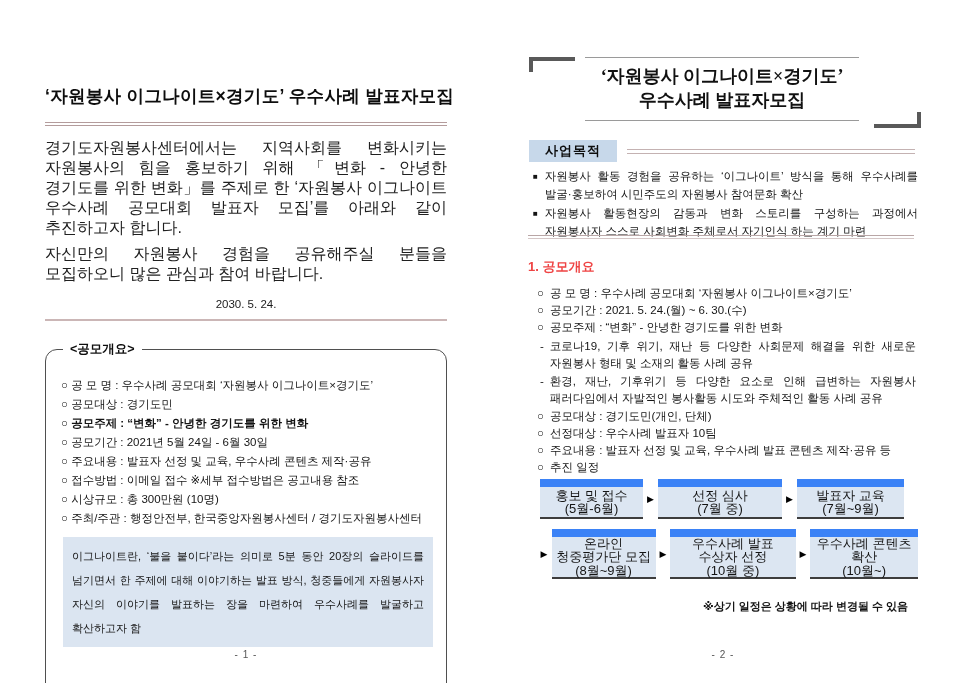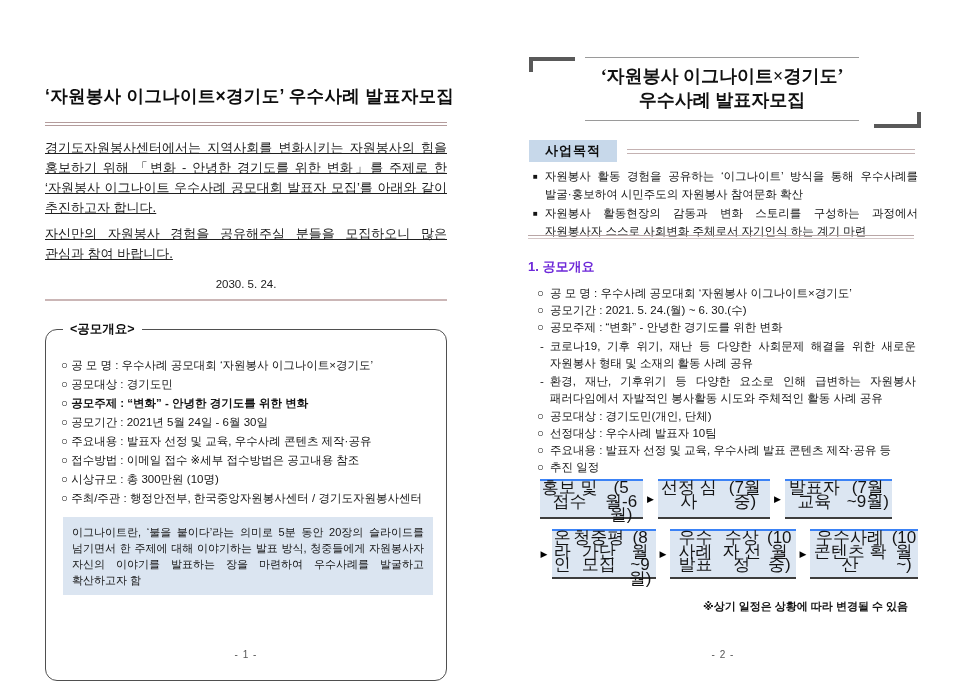--- a/index.html
+++ b/index.html
@@ -8,35 +8,35 @@
     font-family:"Liberation Sans","DejaVu Sans",sans-serif; color:#1b1b1b;
     overflow:hidden;
   }
 
   
   .page1 { position:absolute; left:45px; top:84px; width:402px; }
   .p1-title { font-size:17.5px; font-weight:bold; text-align:center;
               white-space:nowrap; letter-spacing:0.3px; color:#0d0d0d; }
   .dbl-rule { margin-top:14px; height:2px;
               border-top:1px solid #b49c9c; border-bottom:1px solid #b49c9c; }
-  .p1-intro { margin:12px 0 0; font-size:13px; line-height:20px;
-              text-align:justify; word-break:keep-all; color:#202020;text-decoration:underline; }
+  .p1-intro { margin:12px 0 0; font-size:16px; line-height:20px;
+              text-align:justify; word-break:keep-all; color:#202020; }
   .p1-intro2 { margin-top:6px; }
   .p1-date { margin-top:14px; text-align:center; font-size:11.5px; }
   .p1-sig  { margin-top:11px; text-align:center; font-size:11.5px; }
   .thick-rule { margin-top:9px; height:2px; background:#cbb6b6; }
   .overview-box { position:relative; margin-top:28px; height:352px;
                   border:1.3px solid #4f4f4f; border-radius:12px;
                   padding:26px 13px 0 15px; box-sizing:border-box; }
   .box-legend { position:absolute; top:-9px; left:17px; background:#ffffff;
                 padding:0 7px; font-weight:bold; font-size:12.5px; color:#0d0d0d; }
   .box-item { font-size:11.5px; line-height:19px; white-space:nowrap; color:#141414; }
   .box-item.bold { font-weight:bold; }
   .box-note { margin-top:9px; margin-left:2px; background:#dbe5f1;
-              padding:7px 9px; font-size:11px; line-height:16px;
+              padding:7px 9px; font-size:11px; line-height:24px;
               text-align:justify; word-break:keep-all; color:#141414; }
 
   
   .page2 { position:absolute; left:528px; top:0; width:390px; height:683px; }
   .bracket-tl { position:absolute; left:1px; top:57px; width:42px; height:11px;
                 border-top:4px solid #595959; border-left:4px solid #595959; }
   .bracket-br { position:absolute; left:346px; top:112px; width:43px; height:12px;
                 border-bottom:4px solid #595959; border-right:4px solid #595959; }
   .p2-titlebox { position:absolute; left:57px; top:57px; width:274px;
                  border-top:1px solid #9a9a9a; border-bottom:1px solid #9a9a9a;
@@ -49,36 +49,36 @@
                font-weight:bold; display:flex; align-items:center;
                justify-content:center; letter-spacing:1px; color:#0d0d0d; }
   .bar-line { flex:1; height:3px; margin-left:10px;
               border-top:1px solid #c4b2b2; border-bottom:1px solid #c4b2b2; }
   .p2-purpose { position:absolute; left:3px; top:168px; right:0; }
   .purpose-item { display:flex; font-size:11.5px; line-height:17.5px;
                   margin-bottom:2px; text-align:justify; word-break:keep-all; color:#141414; }
   .purpose-item .sq { font-size:8px; line-height:17.5px; padding:0 7px 0 2px; }
   .hr2 { position:absolute; left:0; right:4px; top:235px; height:2px;
          border-top:1px solid #b9a6a6; border-bottom:1px solid #d4c6c6; }
-  .p2-h1 { position:absolute; left:0; top:258px; font-size:13px; font-weight:bold; color:#6d28d9; }
+  .p2-h1 { position:absolute; left:0; top:258px; font-size:13px; font-weight:bold; color:#ef4444; }
   .p2-list { position:absolute; left:9px; top:285px; right:0; }
   .list-circle { display:flex; font-size:11.5px; line-height:17px;
                  word-break:keep-all; color:#141414; }
   .list-circle .bl { padding-right:6px; }
   .list-dash { display:flex; font-size:11.5px; line-height:16.5px; margin:2px 0;
                text-align:justify; word-break:keep-all; padding-right:2px; color:#141414; }
   .list-dash .bl { padding:0 6px 0 3px; }
 
   .flow { position:absolute; left:0; right:0; top:479px; }
   .flow-row { display:flex; align-items:stretch; }
   .flow-row1 { margin-left:12px; height:40px; }
   .flow-row2 { margin-left:8px; margin-top:10px; height:50px; }
-  .flow-box { background:#dce6f2; border-top:2px solid #3b82f6;
-              border-bottom:2px solid #3d3d3d; display:flex; flex-direction:row;
-              justify-content:center; text-align:center; font-size:17px;
+  .flow-box { background:#dce6f2; border-top:8px solid #3b82f6;
+              border-bottom:2px solid #3d3d3d; display:flex; flex-direction:column;
+              justify-content:center; text-align:center; font-size:13px;
               line-height:13.5px; color:#141414; box-sizing:border-box; }
   .flow-arrow { display:flex; align-items:center; justify-content:center;
                 font-size:9px; color:#000; }
   .flow-note { margin-top:20px; margin-right:10px; text-align:right;
                font-size:11px; font-weight:bold; color:#141414; }
 
   .pagenum { position:absolute; top:649px; font-size:10px; color:#555;
              text-align:center; letter-spacing:1px; }
   .pagenum.pn1 { left:45px; width:402px; }
   .pagenum.pn2 { left:528px; width:390px; }
@@ -180,21 +180,21 @@
         </div>
       </div>
 
     <div class="flow">
       <div class="flow-row flow-row1">
           <div class="flow-box" style="width: 103px;">
             <div>홍보 및 접수</div>
             <div>(5월-6월)</div>
           </div>
           <span class="flow-arrow" style="width: 15px;">▶</span>
-          <div class="flow-box" style="width: 112px;">
+          <div class="flow-box" style="width: 124px;">
             <div>선정 심사</div>
             <div>(7월 중)</div>
           </div>
           <span class="flow-arrow" style="width: 15px;">▶</span>
           <div class="flow-box" style="width: 107px;">
             <div>발표자 교육</div>
             <div>(7월~9월)</div>
           </div>
         </div>
       <div class="flow-row flow-row2">

